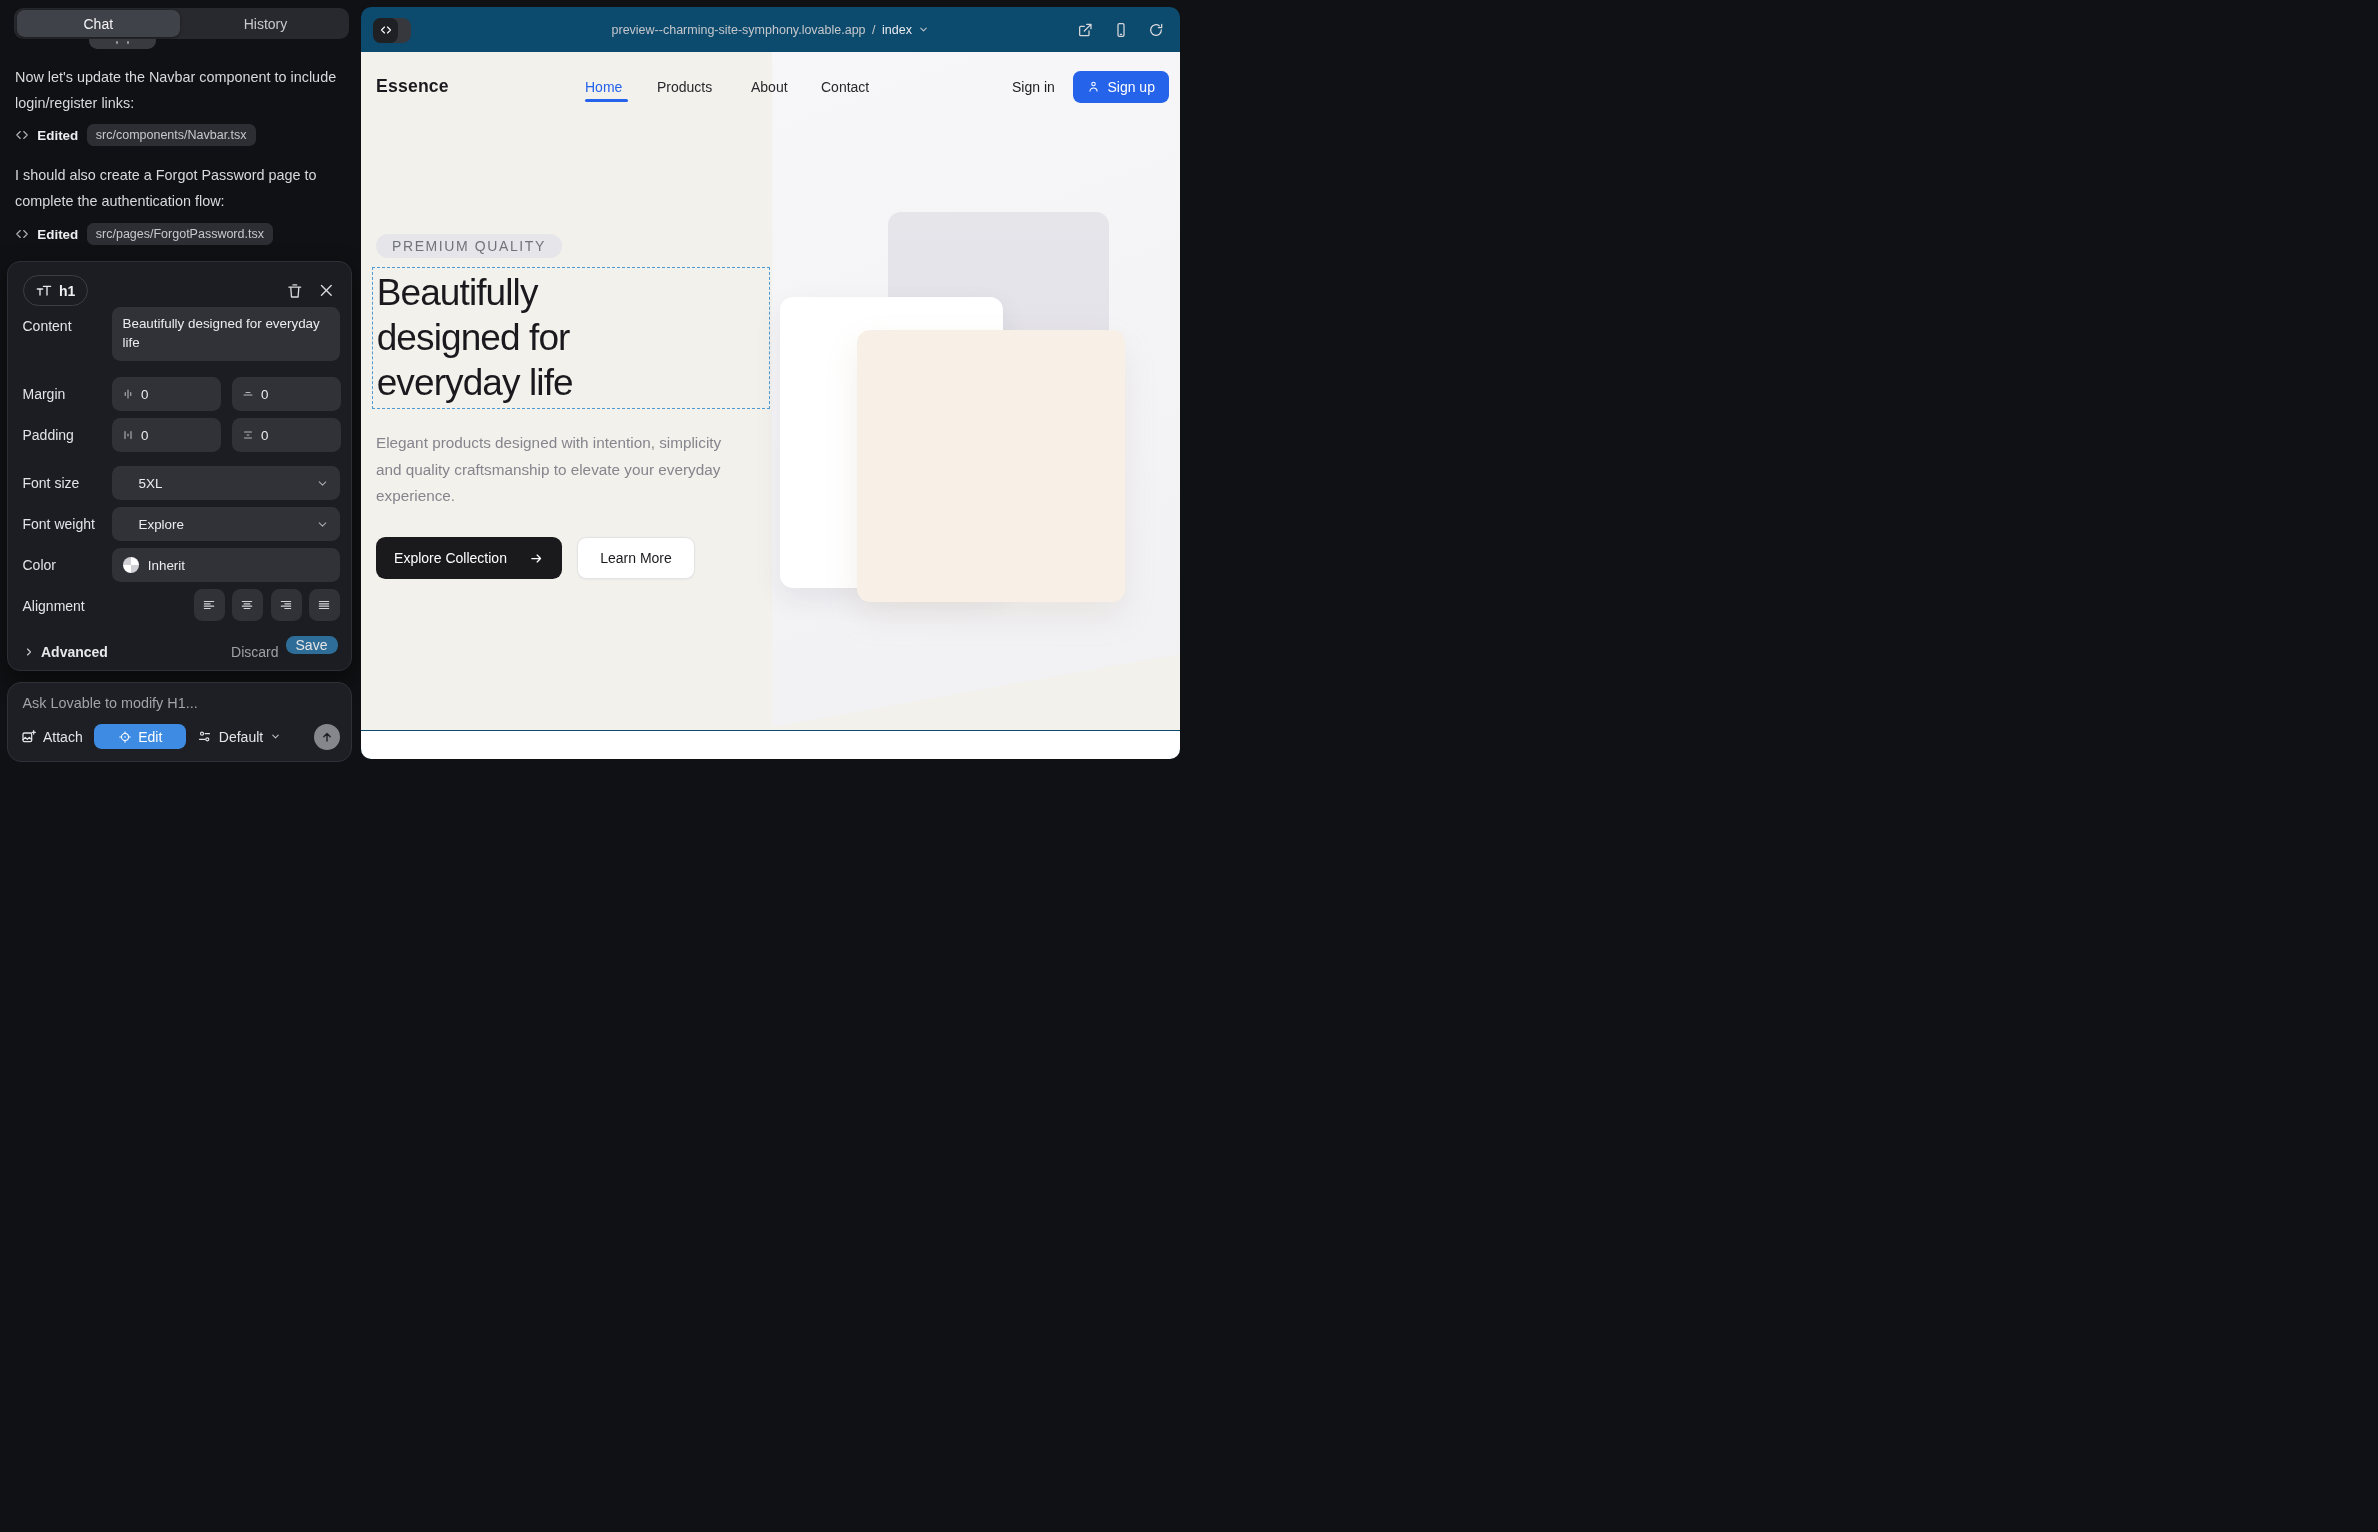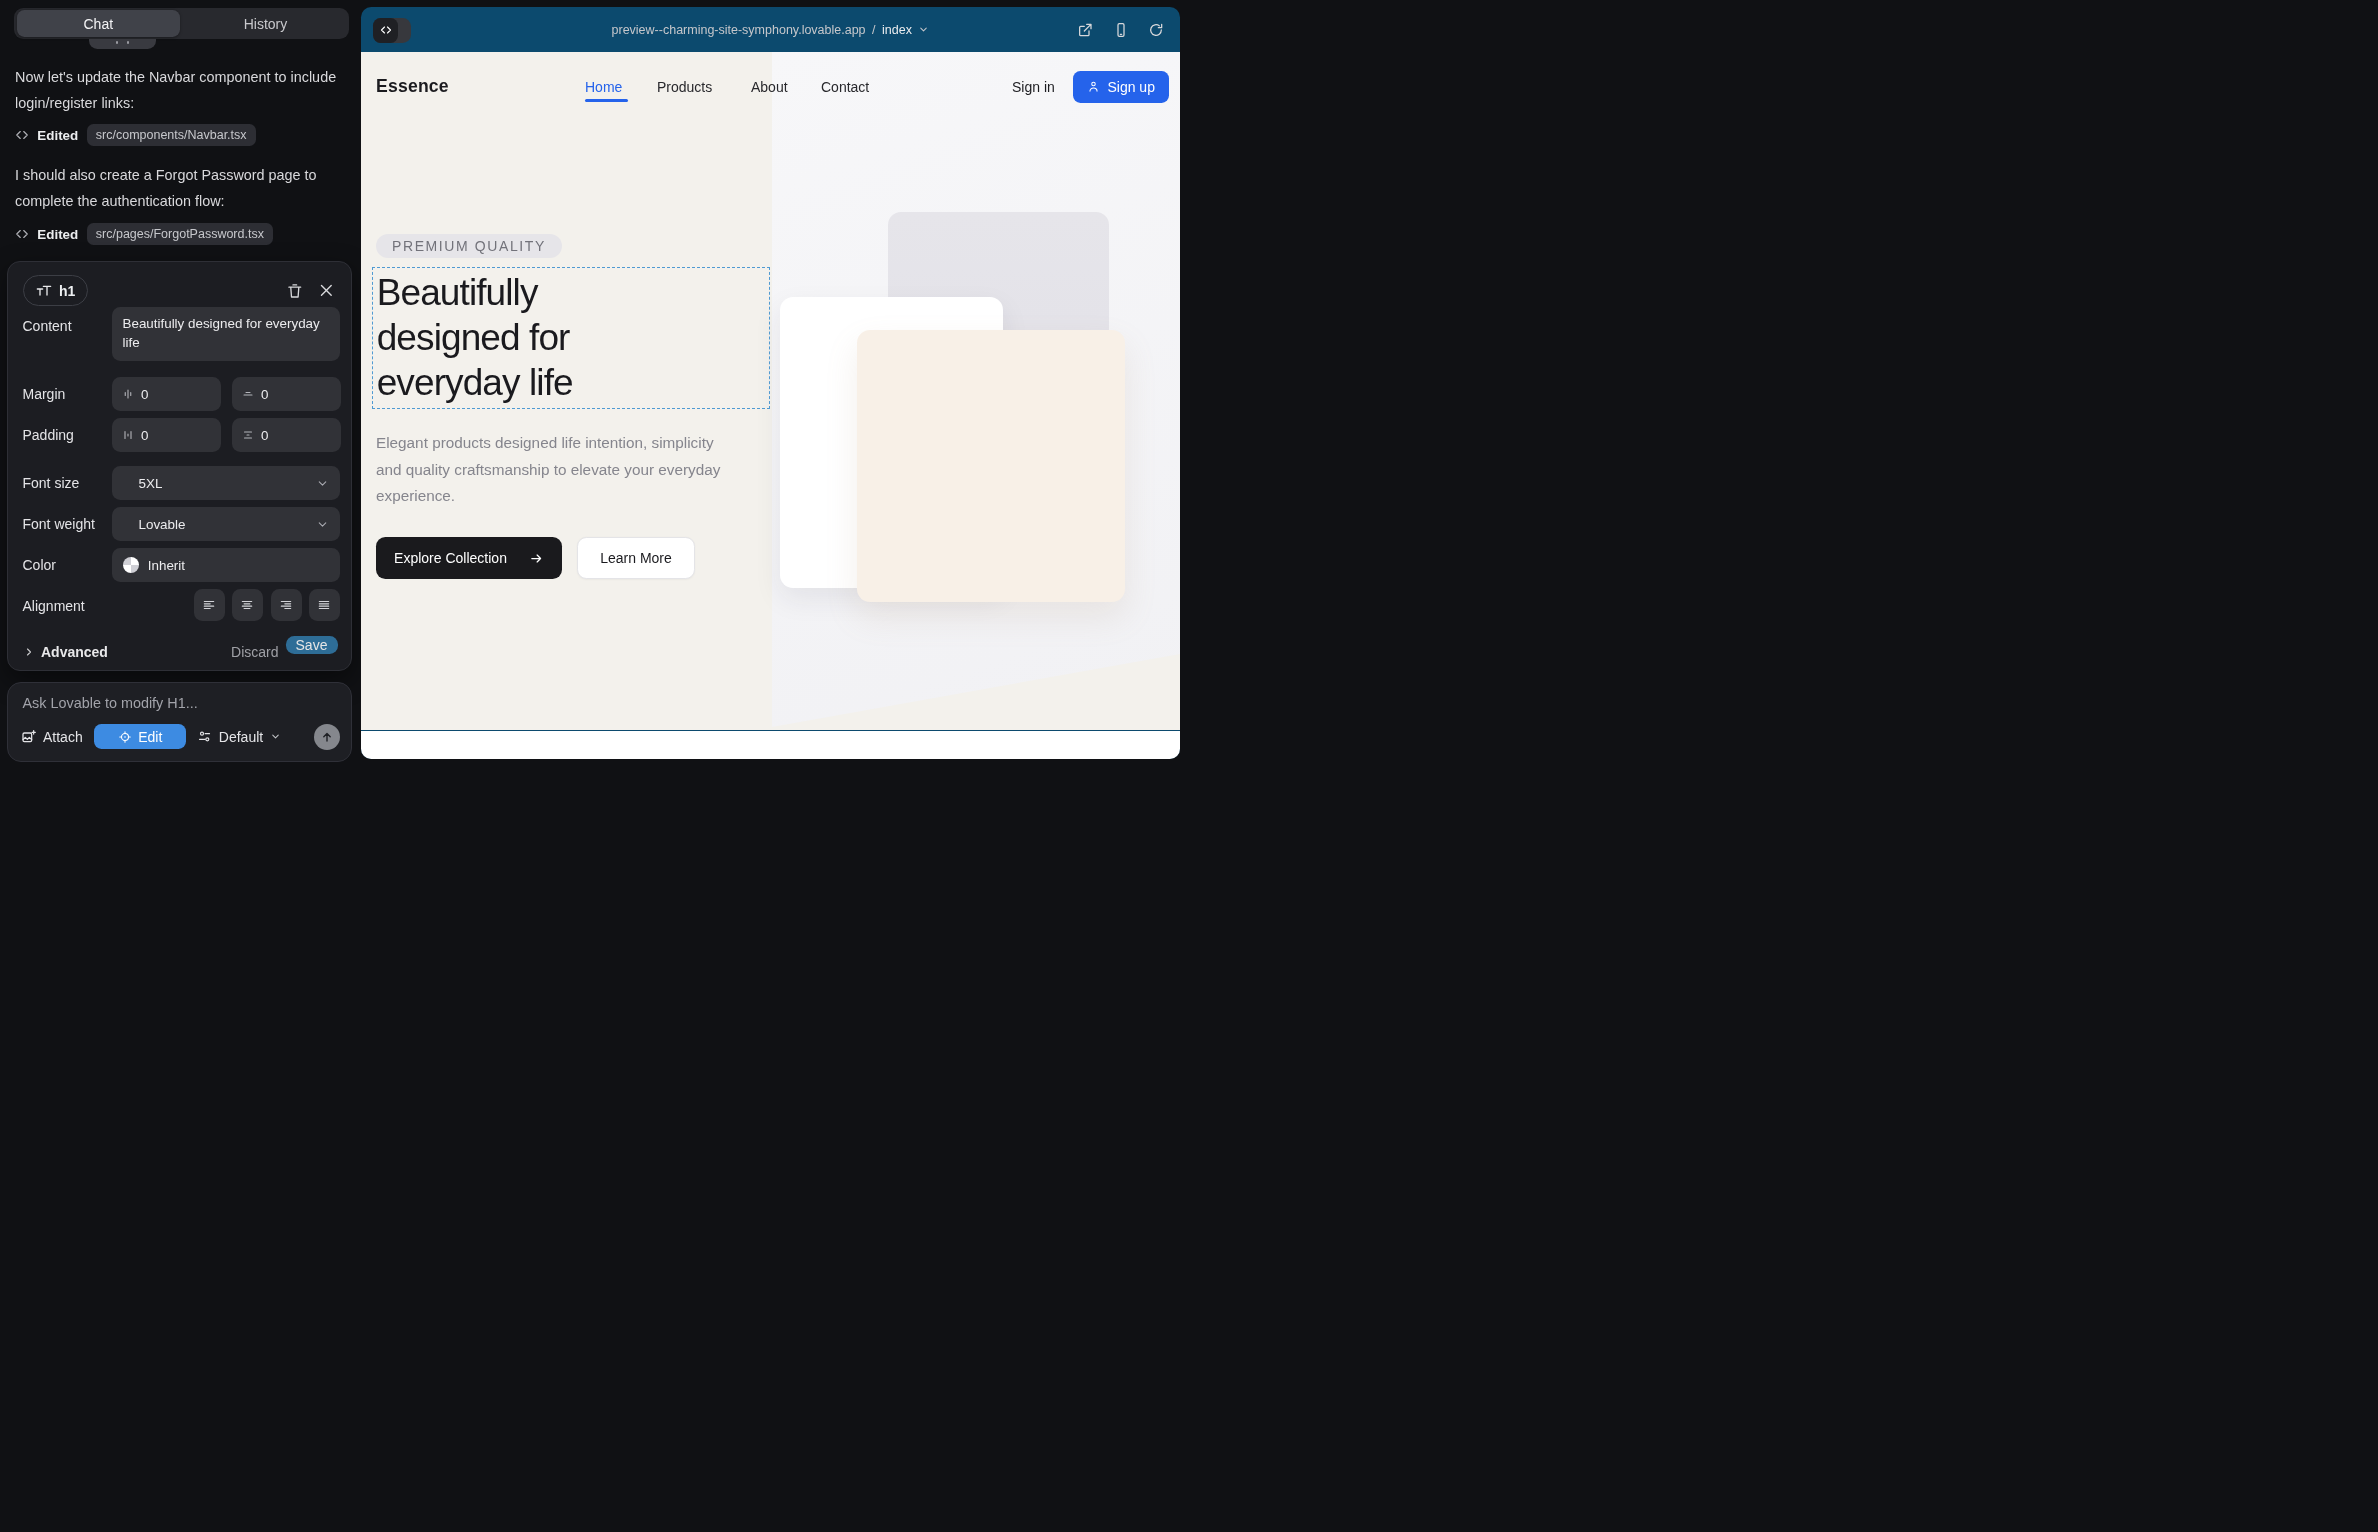--- a/index.html
+++ b/index.html
@@ -209,21 +209,21 @@
       <span>5XL</span>
       <span class="chev">
         <svg width="13" height="13" viewBox="0 0 24 24" fill="none" stroke="currentColor" stroke-width="2" stroke-linecap="round" stroke-linejoin="round">
             <path d="m6 9 6 6 6-6"></path>
           </svg>
       </span>
     </div>
 
     <div class="fieldlabel" style="top:254px">Font weight</div>
     <div class="inputbox sel" style="top:245px">
-      <span>Lovable</span>
+      <span>Explore</span>
       <span class="chev">
         <svg width="13" height="13" viewBox="0 0 24 24" fill="none" stroke="currentColor" stroke-width="2" stroke-linecap="round" stroke-linejoin="round">
             <path d="m6 9 6 6 6-6"></path>
           </svg>
       </span>
     </div>
 
     <div class="fieldlabel" style="top:295px">Color</div>
     <div class="inputbox" style="left:104px; top:286px; width:228px; height:34px">
       <span class="swatch"></span>
@@ -387,21 +387,21 @@
         </span>
         <span>Sign up</span>
       </div>
 
       <div class="quality-badge">PREMIUM QUALITY</div>
       <div class="hero-h1">
         <div class="line">Beautifully</div>
         <div class="line">designed for</div>
         <div class="line">everyday life</div>
       </div>
-      <div class="hero-p">Elegant products designed life intention, simplicity and quality craftsmanship to elevate your everyday experience.</div>
+      <div class="hero-p">Elegant products designed with intention, simplicity and quality craftsmanship to elevate your everyday experience.</div>
       <div class="cta-dark">
         <span>Explore Collection</span>
         <span>
           <svg width="15" height="15" viewBox="0 0 24 24" fill="none" stroke="currentColor" stroke-width="2" stroke-linecap="round" stroke-linejoin="round">
               <path d="M4.5 12h14M13 6.5l5.5 5.5L13 17.5"></path>
             </svg>
         </span>
       </div>
       <div class="cta-light">Learn More</div>
     </div>

